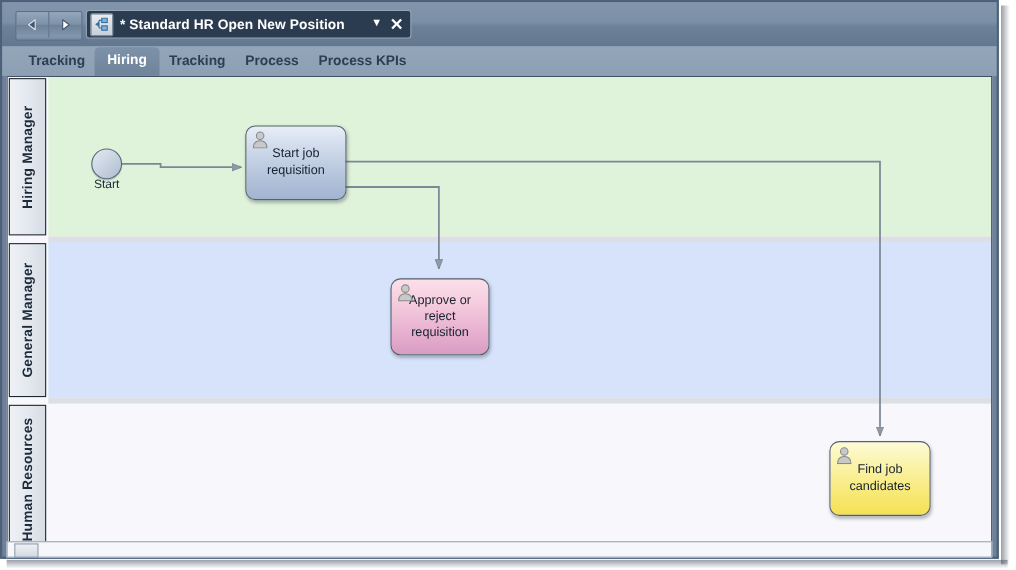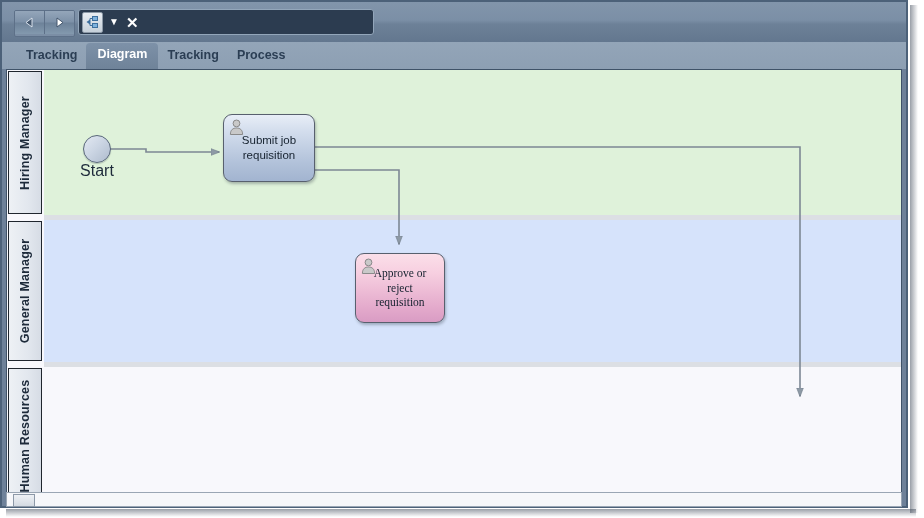--- a/index.html
+++ b/index.html
@@ -219,41 +219,40 @@
 
   .start-event {
     width: 28px; height: 28px;
     border-radius: 50%;
     border: 1px solid #59677a;
     background: linear-gradient(135deg, #e3e9f2 0%, #ccd6e4 45%, #aebbcd 100%);
     box-shadow: 0 1px 1px rgba(40,50,65,0.25);
   }
   .start-label {
     position: absolute;
-    font-size: 16px;
+    font-size: 11px;
     color: #1d2a3a;
     white-space: nowrap;
     text-align: center;
   }
 
   .task {
     border-radius: 9px;
     border: 1px solid #58606e;
     box-shadow: 1px 2px 3px rgba(50,58,70,0.33);
     display: flex;
     align-items: center;
     justify-content: center;
     padding: 4px;
   }
   .task-blue {
     background: linear-gradient(to bottom, #e8eef7 0%, #d5dfee 22%, #b2c2da 72%, #a2b4d0 100%);
   }
   .task-pink {
     background: linear-gradient(to bottom, #fbdfe9 0%, #f7cfe0 28%, #e3a9cb 80%, #d99cc4 100%);
-    font-family: Liberation Serif, serif;
   }
   .task-yellow {
     background: linear-gradient(to bottom, #fdfbd6 0%, #fbf4ae 28%, #f7e66a 80%, #f5e155 100%);
   }
   .task-text {
     font-size: 11.5px;
     color: #15212e;
     text-align: center;
     line-height: 1.28;
     white-space: pre-line;
@@ -312,31 +311,33 @@
 
       <div class="tabchip">
         <span class="chip-icon">
           <svg width="14" height="13" viewBox="0 0 14 13">
             <rect x="6.5" y="0.5" width="5" height="4" fill="#7fb2dd" stroke="#3d6f9e" stroke-width="1"></rect>
             <rect x="6.5" y="7.5" width="5" height="4" fill="#7fb2dd" stroke="#3d6f9e" stroke-width="1"></rect>
             <path d="M4 2.5 L6.5 2.5 M4 9.5 L6.5 9.5 M4 2.5 L4 9.5" stroke="#3d6f9e" stroke-width="1" fill="none"></path>
             <polygon points="0.5,6 4,3.5 4,8.5" fill="#3d6f9e"></polygon>
           </svg>
         </span>
+        <span class="chip-title">* Standard HR Open New Position</span>
         <span class="chip-caret">▼</span>
         <span class="chip-close">✕</span>
       </div>
     </div>
 
     <div class="tabstrip">
       <div class="tabs">
         <div class="tab">Tracking</div>
-        <div class="tab active">Diagram</div>
+        <div class="tab active">Hiring</div>
         <div class="tab">Tracking</div>
         <div class="tab">Process</div>
+        <div class="tab">Process KPIs</div>
       </div>
     </div>
 
     <div class="canvas-wrap">
 
       <div class="lane" style="top:0px;height:145px;">
         <div class="lane-body" style="background:#dff2da;"></div>
         <div class="lane-header">
           <span class="lane-label">Hiring Manager</span>
         </div>
@@ -374,34 +375,42 @@
       </svg>
 
       <div class="node start-event" style="left:76px; top:65px;"></div>
       <div class="start-label" style="left:56px; top:92px; width:68px;">Start</div>
 
       <div class="node task task-blue" style="left:216px; top:44px; width:92px; height:68px;">
         <svg class="user-icon" viewBox="0 0 15 16">
           <circle cx="7.5" cy="4.4" r="3.4" fill="#c9c9c9" stroke="#8a8a8a" stroke-width="1"></circle>
           <path d="M1.4 15.5 C1.4 10.6 4.2 9 7.5 9 C10.8 9 13.6 10.6 13.6 15.5 Z" fill="#c9c9c9" stroke="#8a8a8a" stroke-width="1"></path>
         </svg>
-        <span class="task-text">Submit job
+        <span class="task-text">Start job
 requisition</span>
       </div>
 
       <div class="node task task-pink" style="left:348px; top:183px; width:90px; height:70px;">
         <svg class="user-icon" viewBox="0 0 15 16">
           <circle cx="7.5" cy="4.4" r="3.4" fill="#c9c9c9" stroke="#8a8a8a" stroke-width="1"></circle>
           <path d="M1.4 15.5 C1.4 10.6 4.2 9 7.5 9 C10.8 9 13.6 10.6 13.6 15.5 Z" fill="#c9c9c9" stroke="#8a8a8a" stroke-width="1"></path>
         </svg>
         <span class="task-text">Approve or
 reject
 requisition</span>
       </div>
 
+      <div class="node task task-yellow" style="left:747px; top:331px; width:92px; height:68px;">
+        <svg class="user-icon" viewBox="0 0 15 16">
+          <circle cx="7.5" cy="4.4" r="3.4" fill="#c9c9c9" stroke="#8a8a8a" stroke-width="1"></circle>
+          <path d="M1.4 15.5 C1.4 10.6 4.2 9 7.5 9 C10.8 9 13.6 10.6 13.6 15.5 Z" fill="#c9c9c9" stroke="#8a8a8a" stroke-width="1"></path>
+        </svg>
+        <span class="task-text">Find job
+candidates</span>
+      </div>
 
     </div>
 
     <div class="hscroll">
       <div class="hscroll-thumb"></div>
     </div>
 
   </div>
 </div>
 

